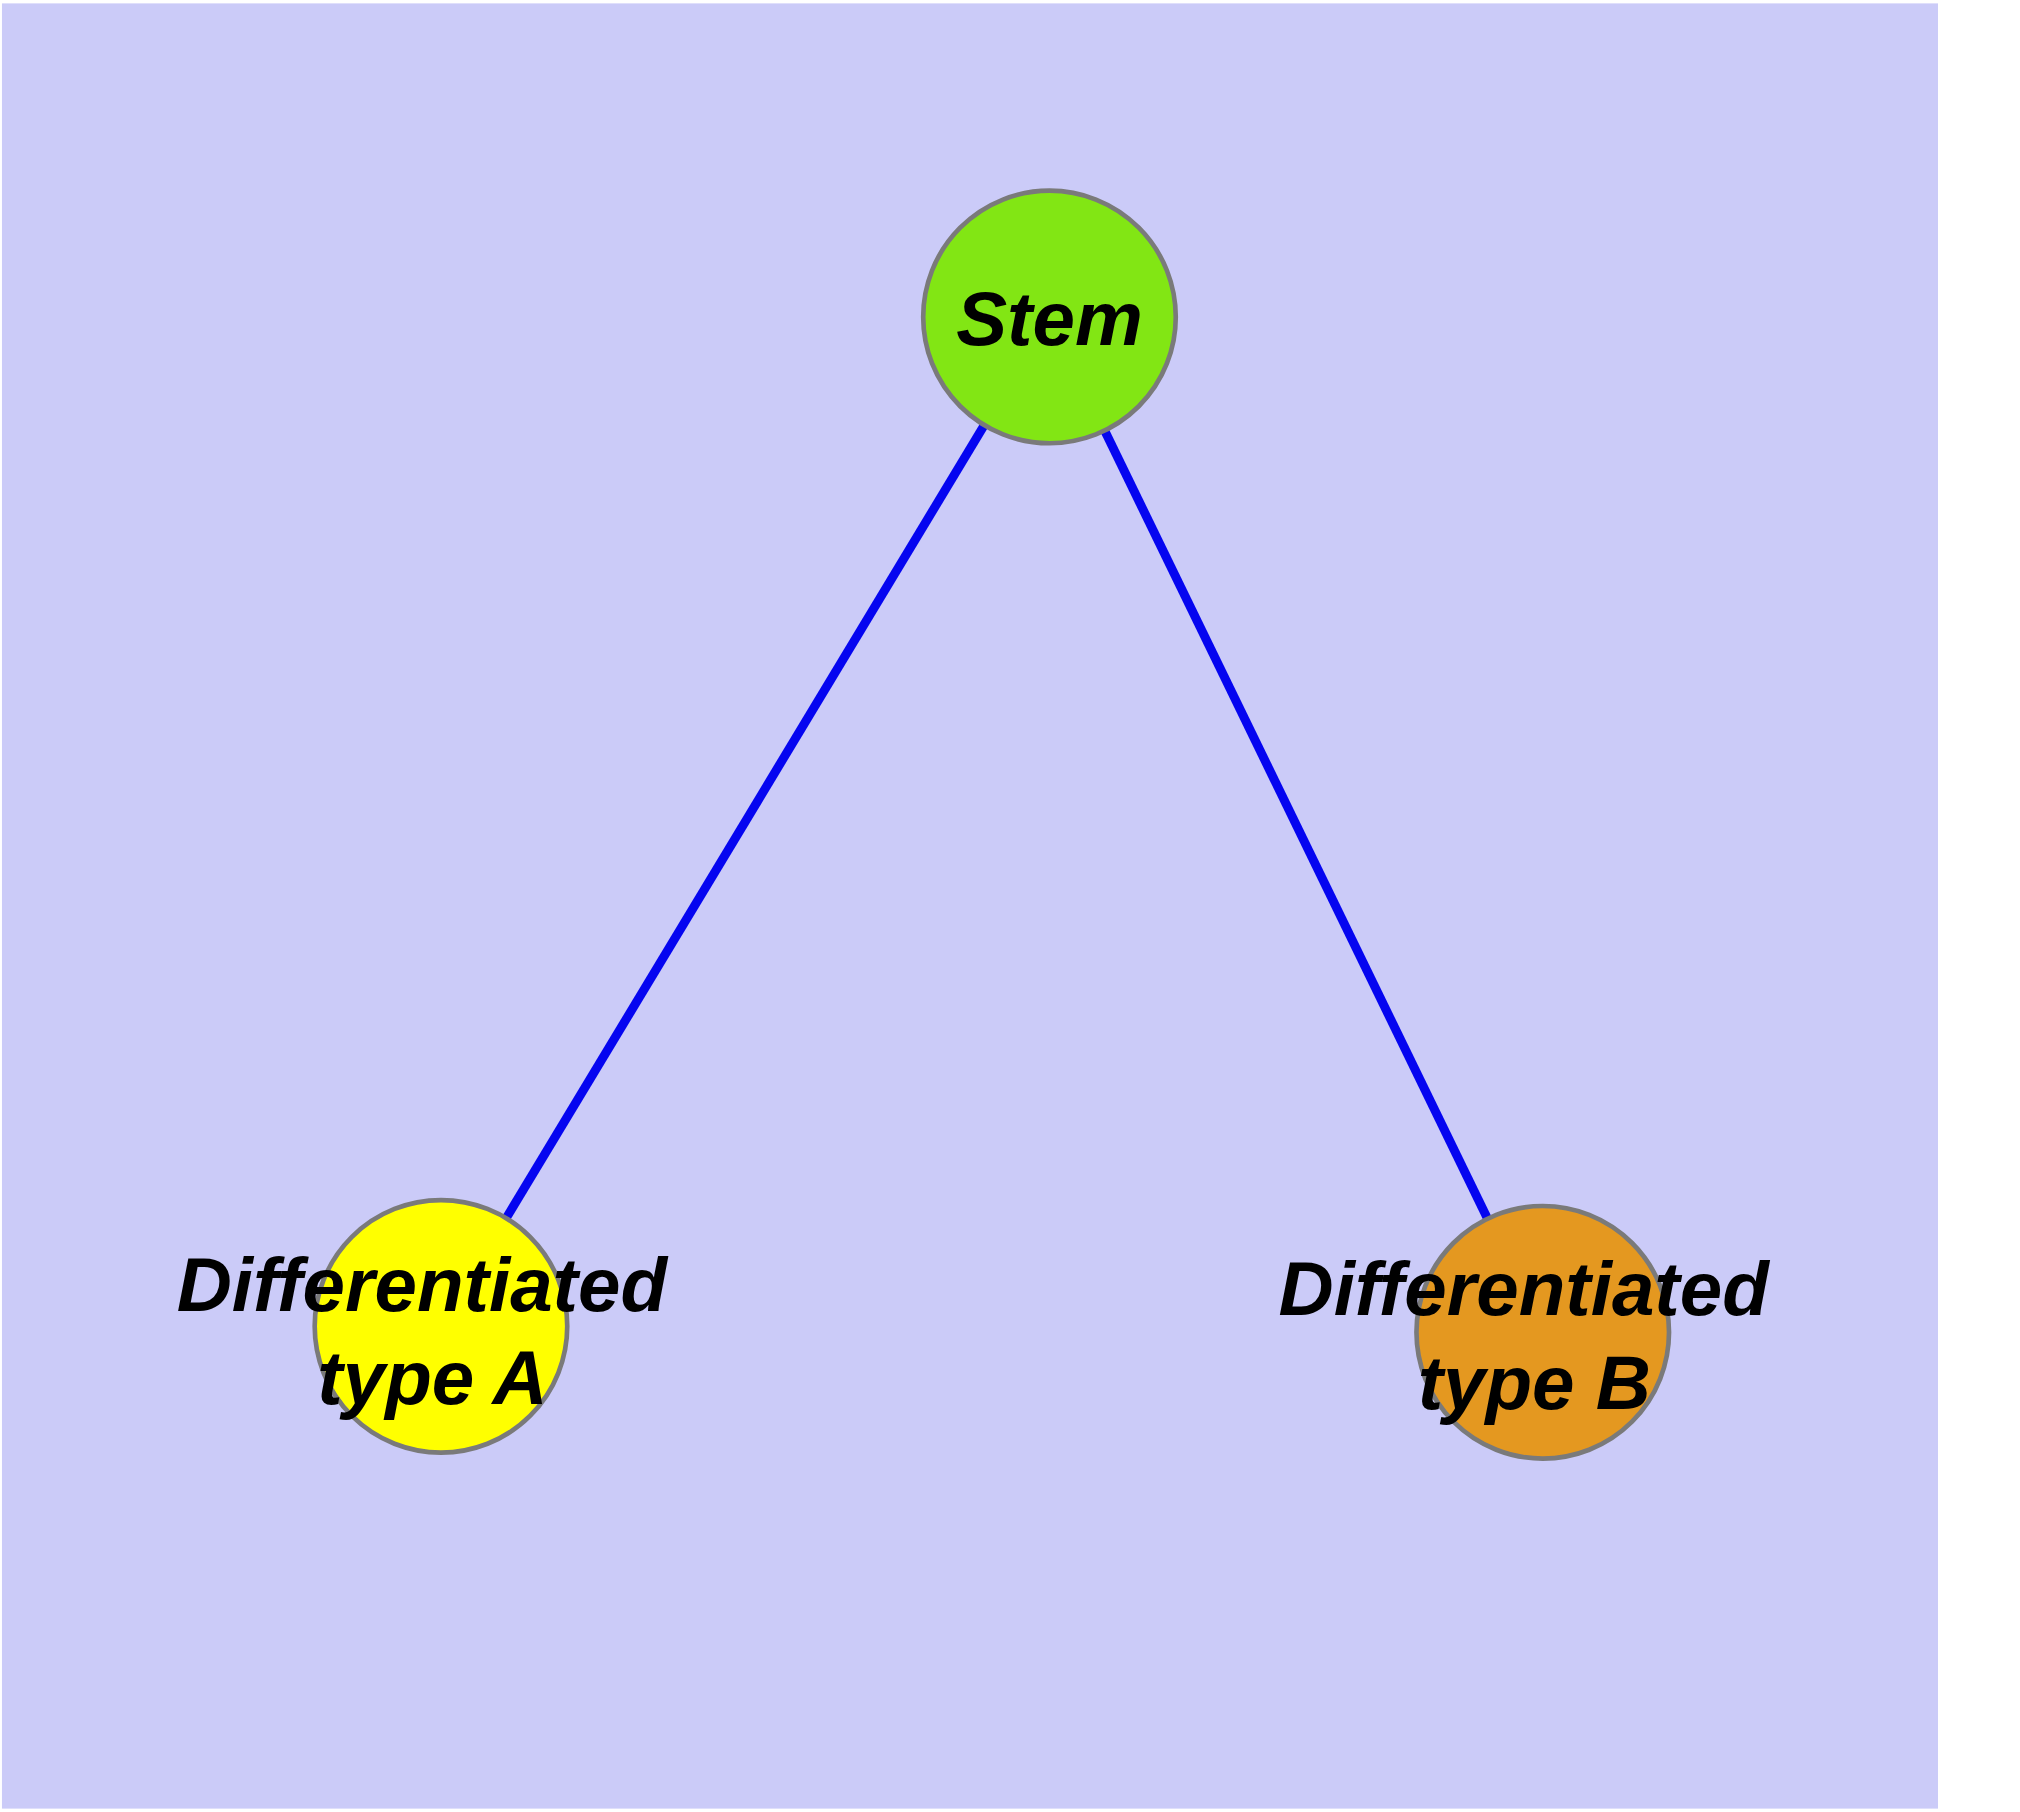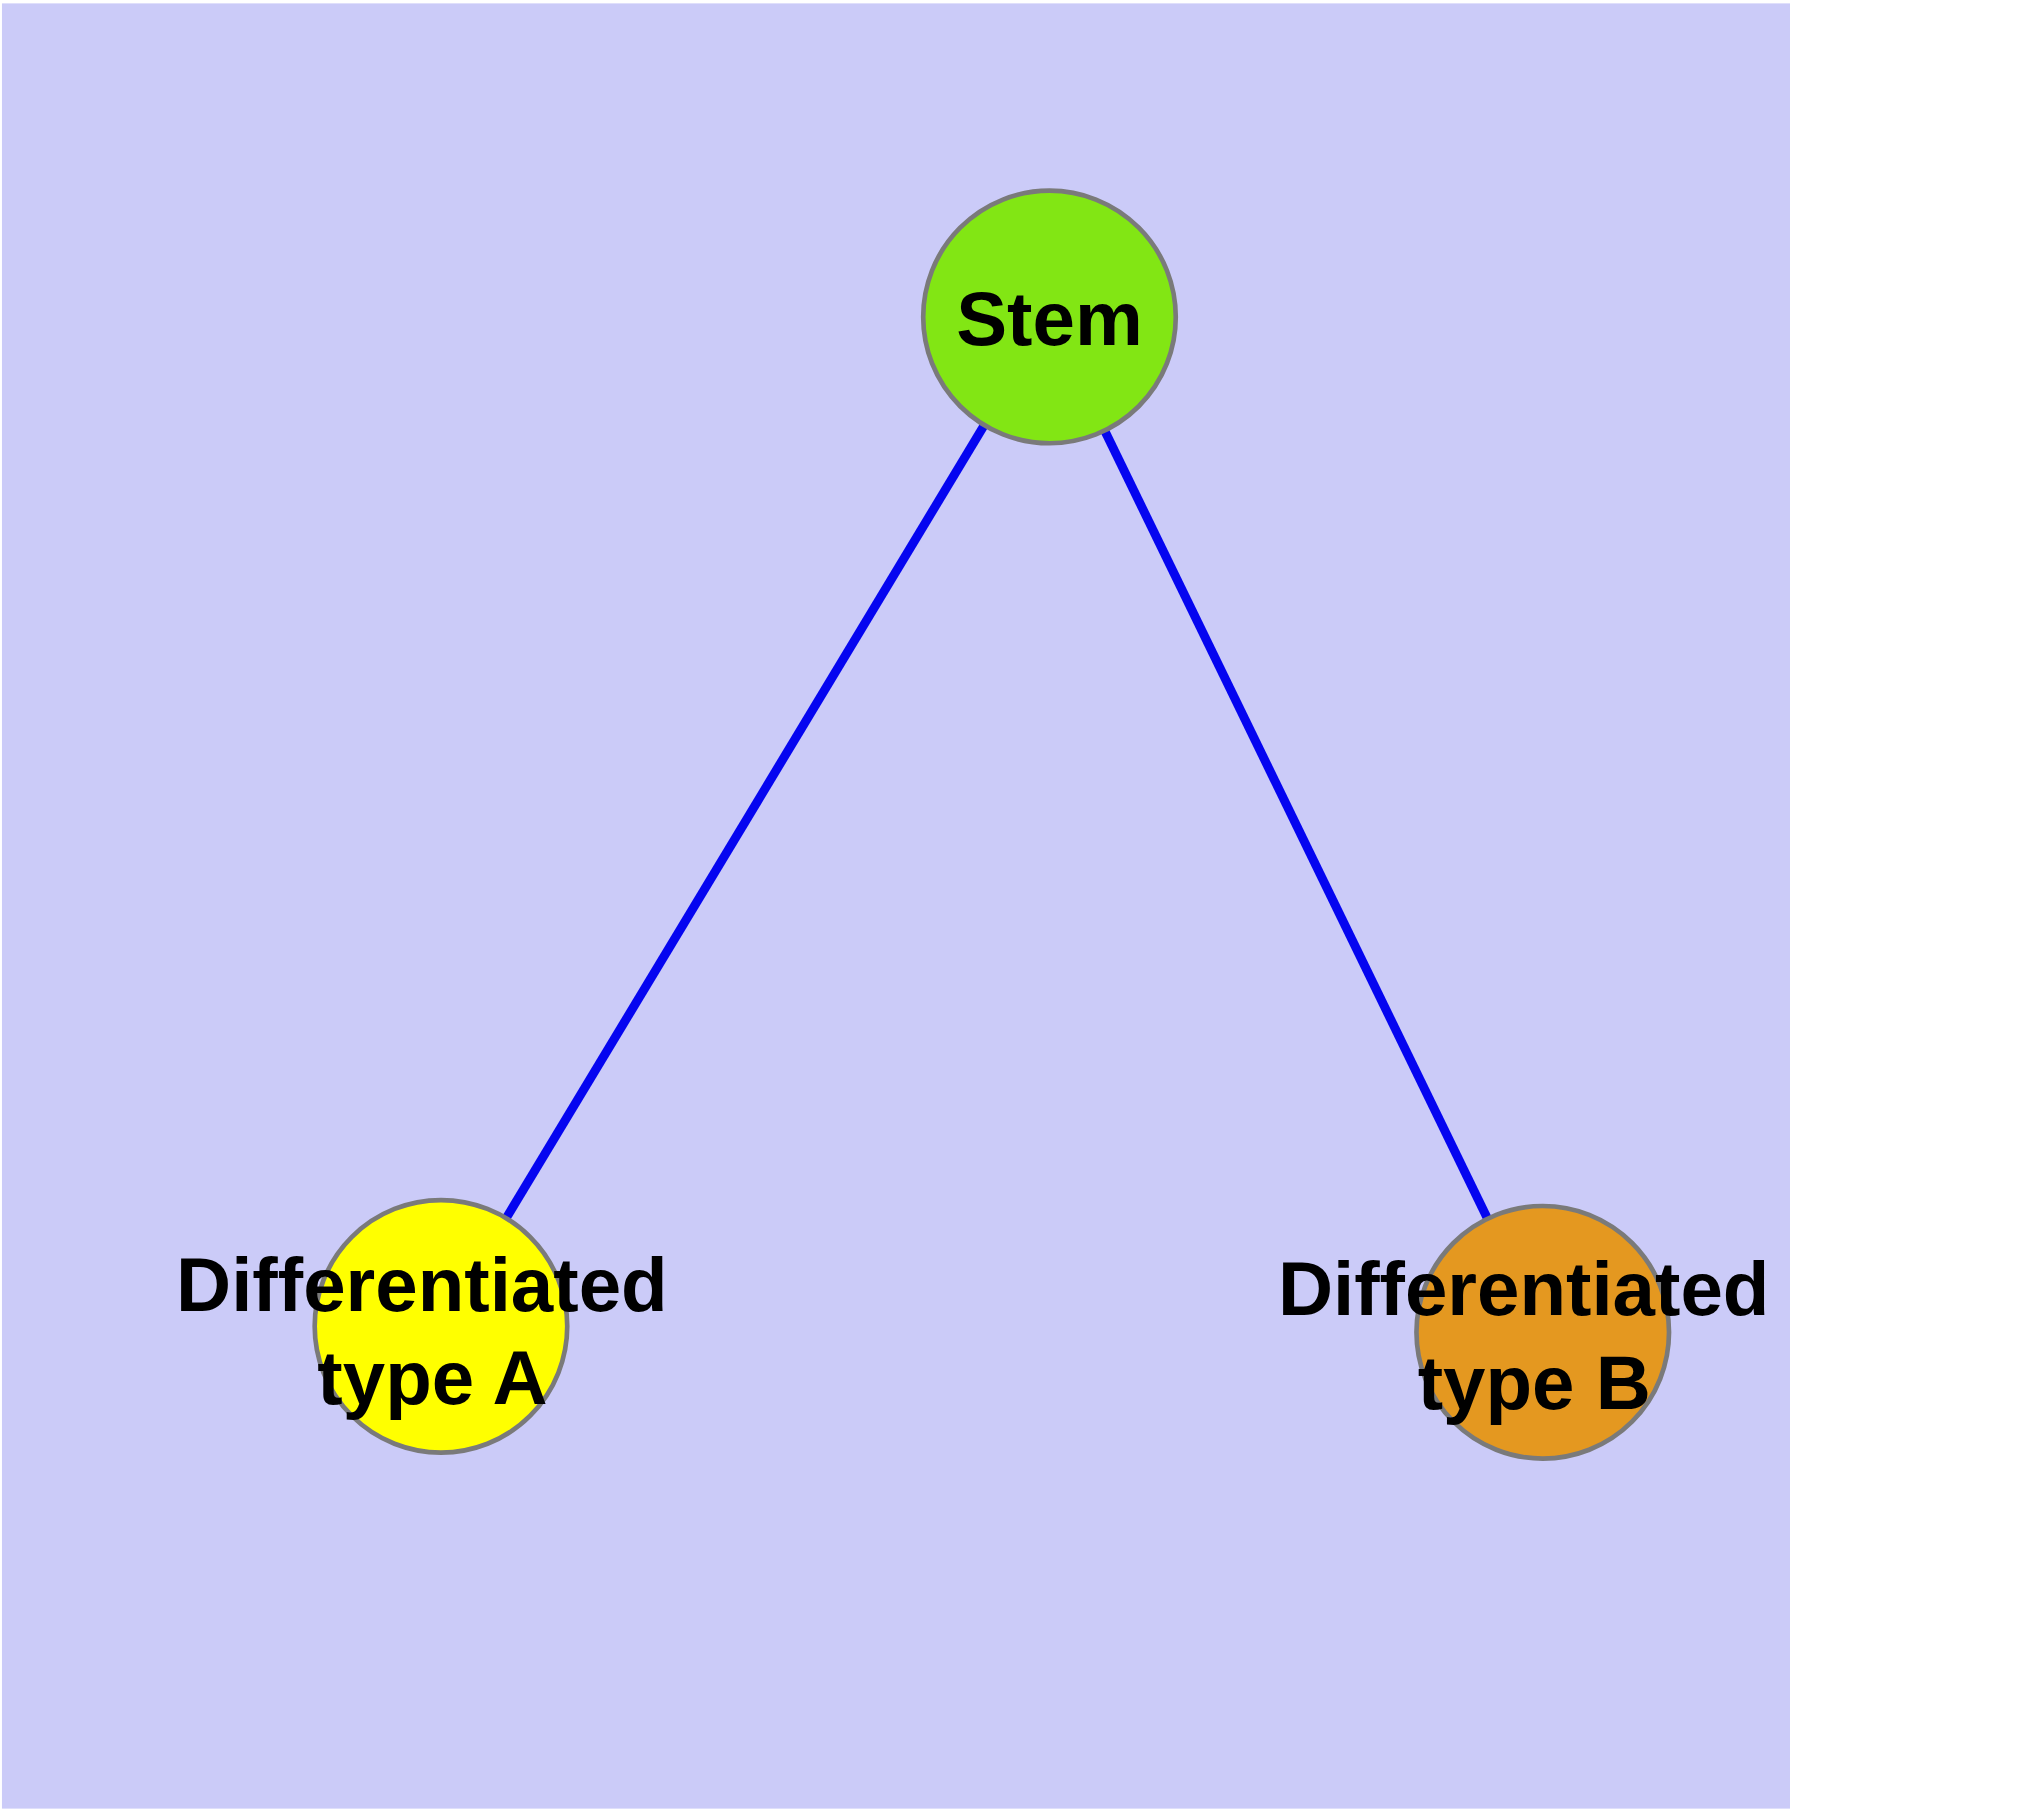--- a/index.html
+++ b/index.html
@@ -1,25 +1,26 @@
 <!DOCTYPE html>
 <html style="font-size:13.6px"><head>
 <meta charset="utf-8">
 <style>
   html, body {
     margin: 0;
     padding: 0;
     background: #FFFFFF;
   }
   .canvas-wrap {
-    width: 1790px;
+    width: 1938px;
     height: 1812px;
     position: relative;
     background: #FFFFFF;
     overflow: hidden;
+    font-style: italic;
   }
   svg.graph {
     display: block;
     width: 2021px;
     height: 1812px;
   }
   .edge {
     fill: none;
     stroke-width: 10.5;
     stroke-linecap: butt;

